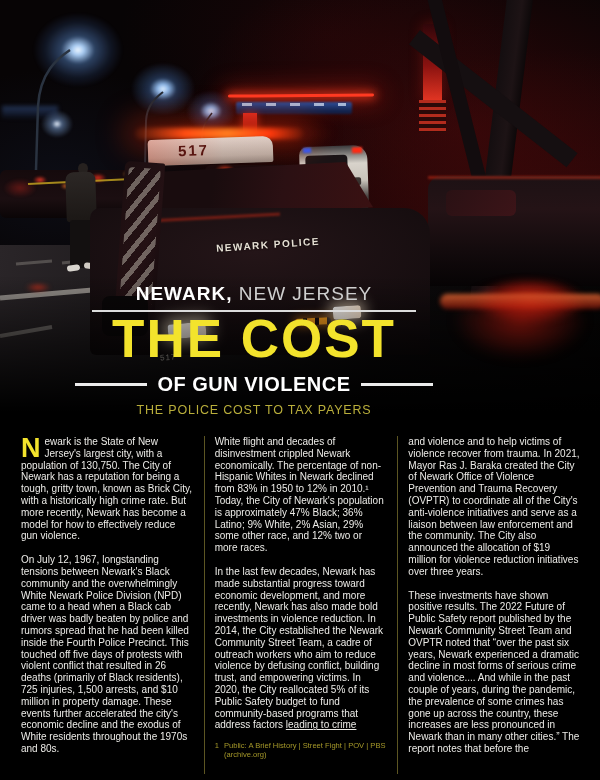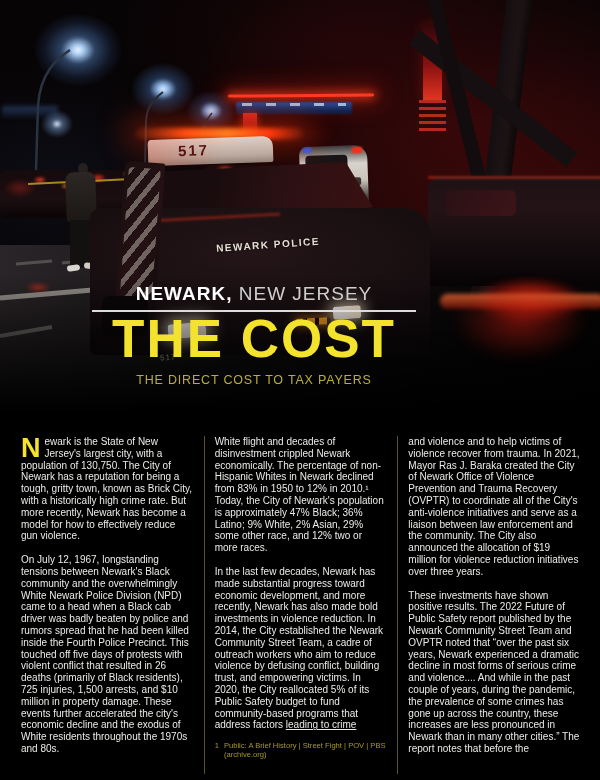--- a/index.html
+++ b/index.html
@@ -244,21 +244,26 @@
     <div class="hero-fade"></div>
     <div class="title-red-glow"></div>
   </div>
 
   <div class="title-block">
     <div class="kicker">
       <span class="loc-bold">NEWARK,</span><span> NEW JERSEY</span>
     </div>
     <div class="kicker-rule"></div>
     <div class="headline">THE COST</div>
-    <div class="tagline">THE DIRECT COST  TO TAX PAYERS</div>
+    <div class="subhead-row">
+      <span class="subhead-rule"></span>
+      <span class="subheadline">OF GUN VIOLENCE</span>
+      <span class="subhead-rule"></span>
+    </div>
+    <div class="tagline">THE POLICE COST  TO TAX PAYERS</div>
   </div>
 
   <div class="article">
 
     <div class="col">
       <p>
         <span class="dropcap">N</span><span>ewark is the State of New Jersey's largest city, with a population of 130,750. The City of Newark has a reputation for being a tough, gritty town, known as Brick City, with a historically high crime rate. But more recently, Newark has become a model for how to effectively reduce gun violence.</span>
       </p>
       <p>On July 12, 1967, longstanding tensions between Newark's Black community and the overwhelmingly White Newark Police Division (NPD) came to a head when a Black cab driver was badly beaten by police and rumors spread that he had been killed inside the Fourth Police Precinct. This touched off five days of protests with violent conflict that resulted in 26 deaths (primarily of Black residents), 725 injuries, 1,500 arrests, and $10 million in property damage. These events further accelerated the city's economic decline and the exodus of White residents throughout the 1970s and 80s.</p>
     </div>

